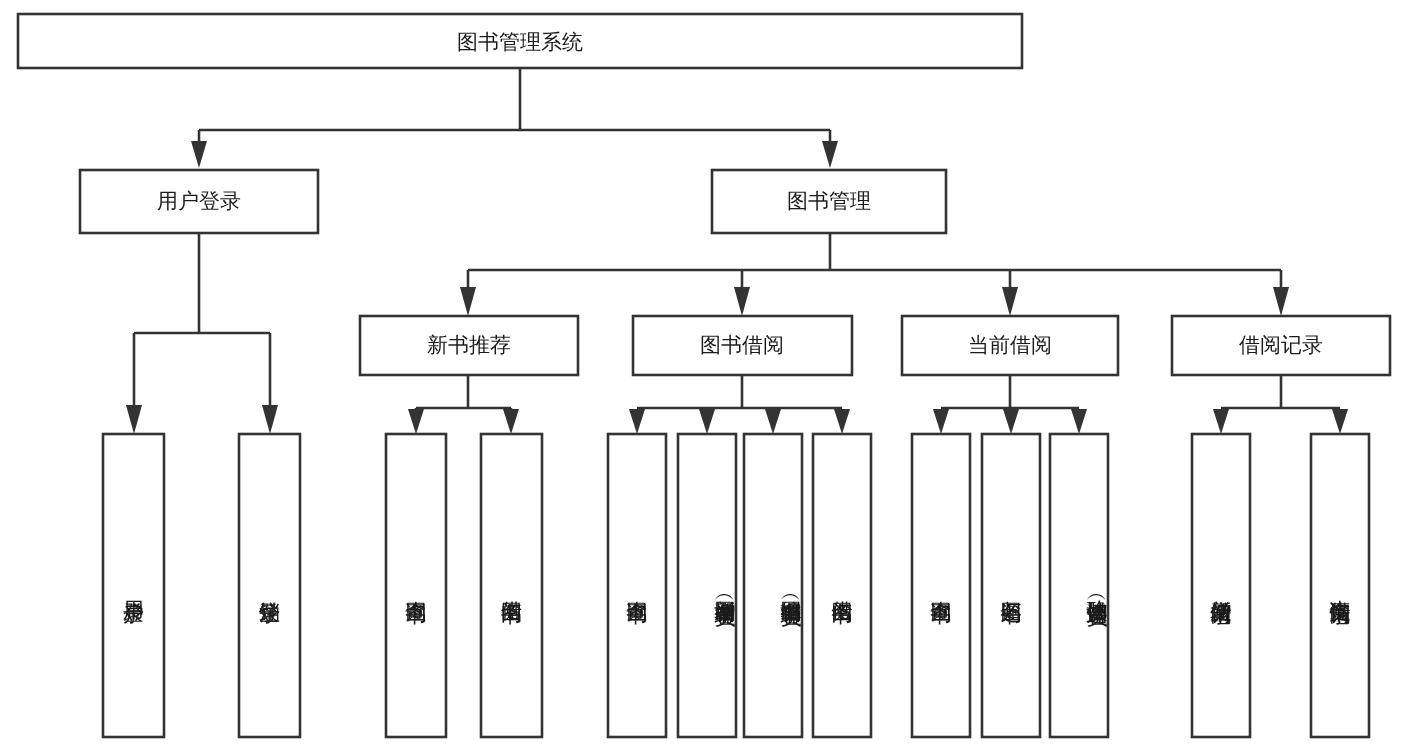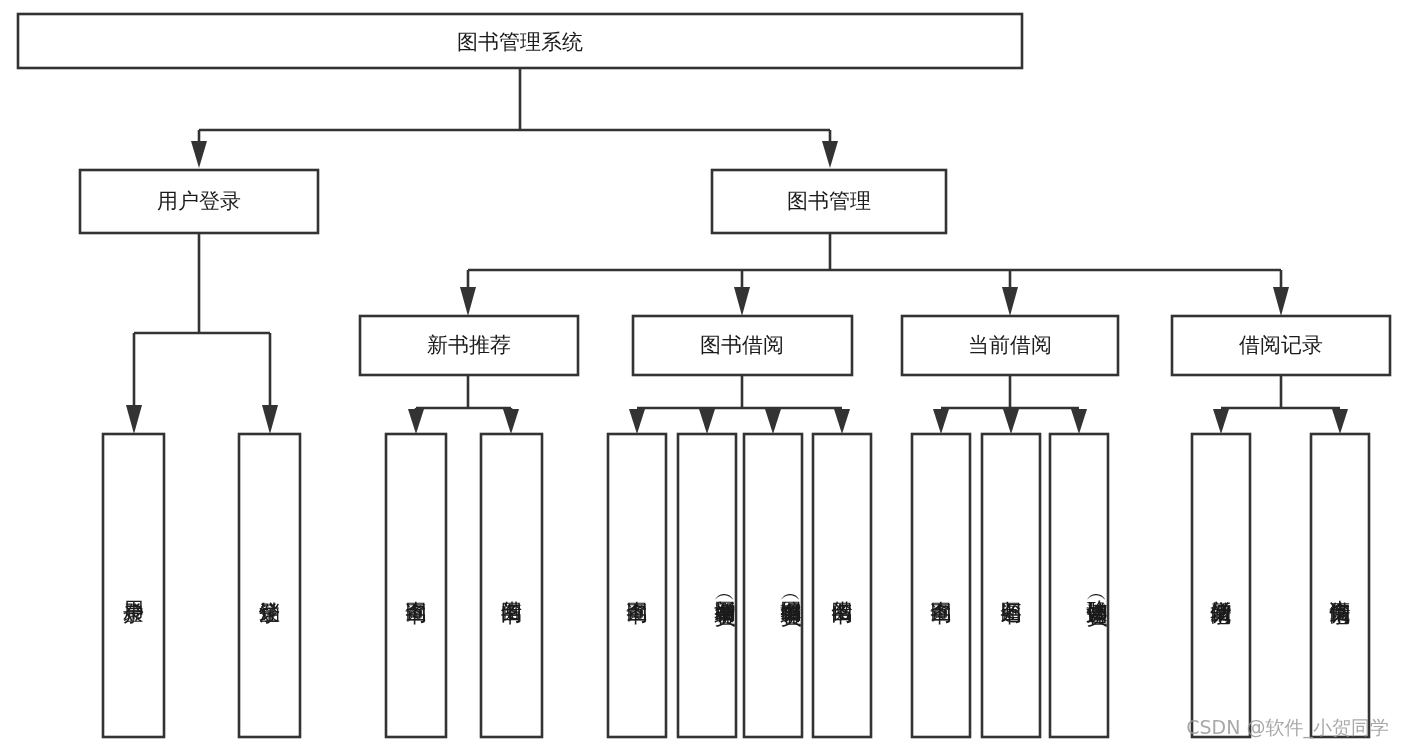--- a/index.html
+++ b/index.html
@@ -197,14 +197,13 @@
   <div class="node-label-v" style="left:608px; top:434px; width:58px; height:303px; display:flex; align-items:center; justify-content:center;">查询图书</div>
   <div class="node-label-v" style="left:678px; top:434px; width:58px; height:303px; display:flex; align-items:flex-start; justify-content:center; padding-top:4px; box-sizing:border-box;">新增图书（管理员）</div>
   <div class="node-label-v" style="left:744px; top:434px; width:58px; height:303px; display:flex; align-items:flex-start; justify-content:center; padding-top:4px; box-sizing:border-box;">编辑图书（管理员）</div>
   <div class="node-label-v" style="left:813px; top:434px; width:58px; height:303px; display:flex; align-items:center; justify-content:center;">借阅图书</div>
   <div class="node-label-v" style="left:912px; top:434px; width:58px; height:303px; display:flex; align-items:center; justify-content:center;">查询图书</div>
   <div class="node-label-v" style="left:982px; top:434px; width:58px; height:303px; display:flex; align-items:center; justify-content:center;">归还图书</div>
   <div class="node-label-v" style="left:1050px; top:434px; width:58px; height:303px; display:flex; align-items:flex-start; justify-content:center; padding-top:4px; box-sizing:border-box;">确认归还（管理员）</div>
   <div class="node-label-v" style="left:1192px; top:434px; width:58px; height:303px; display:flex; align-items:center; justify-content:center;">新增借阅记录</div>
   <div class="node-label-v" style="left:1311px; top:434px; width:58px; height:303px; display:flex; align-items:center; justify-content:center;">查询借阅记录</div>
 
-  <div class="watermark">CSDN @软件_小贺同学</div>
 </div>
 
 </body></html>

